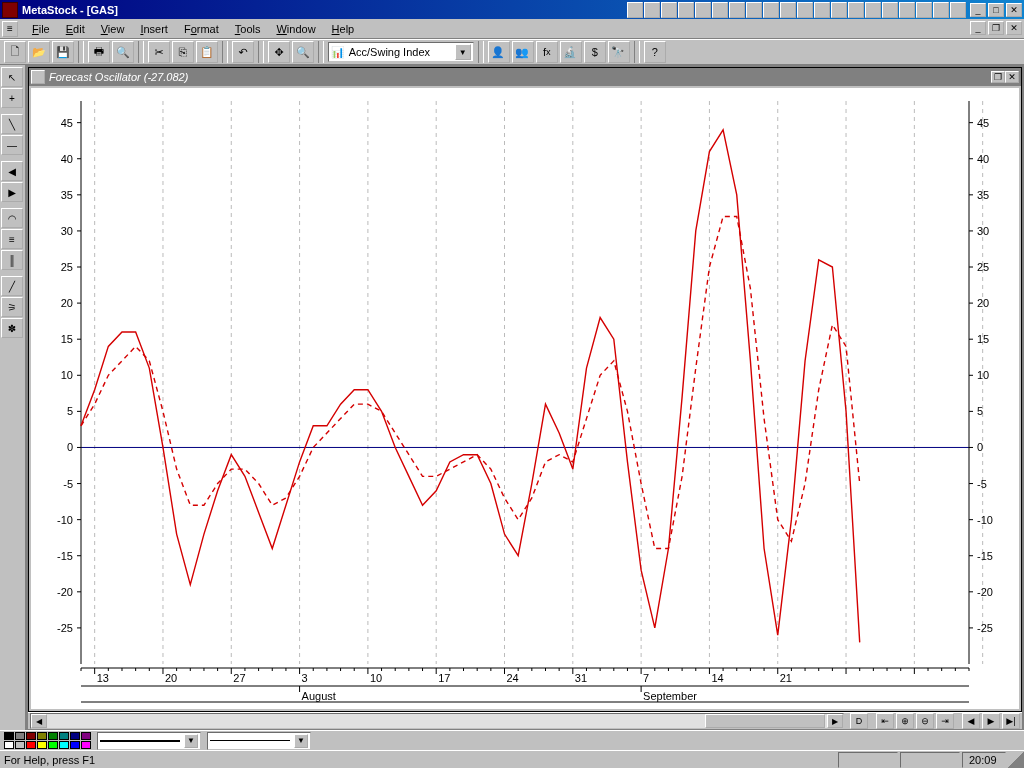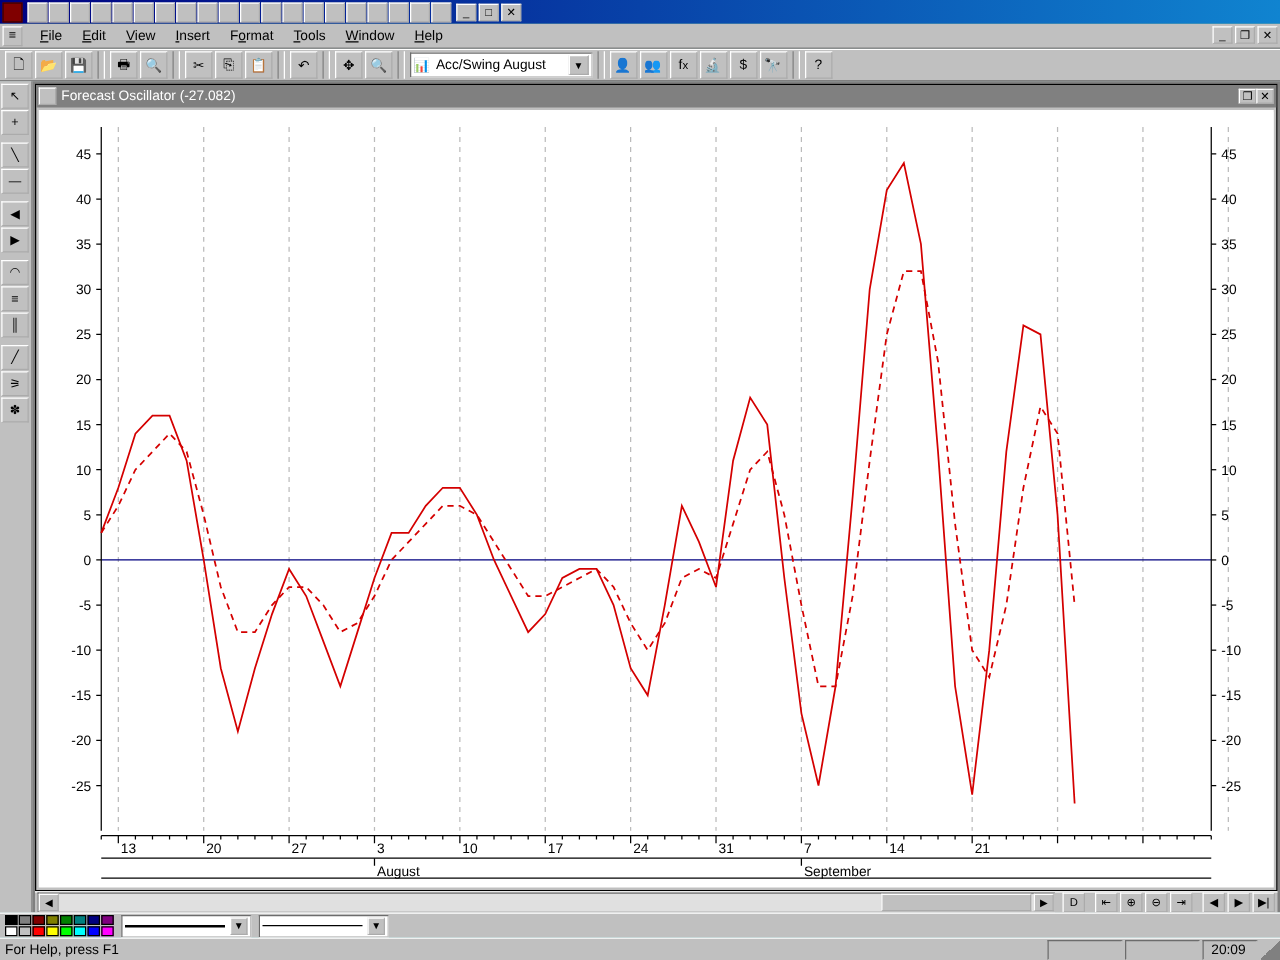--- a/index.html
+++ b/index.html
@@ -35,21 +35,21 @@
 .tool-palette { width: 26px; background: #c0c0c0; border-right: 1px solid #808080; padding: 2px 1px; display: flex; flex-direction: column; gap: 1px; }
 .tool-palette .tp { width: 22px; height: 20px; background: #c0c0c0; border: 1px outset #fff; font-size: 10px; display: flex; align-items: center; justify-content: center; }
 .tool-palette .tpsep { height: 4px; }
 
 .chart-area { flex: 1; background: #808080; padding: 2px; display: flex; flex-direction: column; }
 
 
 .inner-win { flex: 1; background: #c0c0c0; border: 1px solid #000; display: flex; flex-direction: column; }
 .inner-title { height: 18px; background: #808080; color: #fff; display: flex; align-items: center; padding: 0 2px; font-size: 11px; }
 .inner-title .icon { width: 14px; height: 14px; background: #c0c0c0; border: 1px outset #fff; margin-right: 4px; }
-.inner-title .t { flex: 1; }
+.inner-title .t { flex: 1; font-style: italic; }
 .inner-title .winbtn { width: 14px; height: 12px; }
 
 .plot-wrap { flex: 1; background: #fff; position: relative; margin: 2px; overflow: hidden; }
 svg.plot { width: 100%; height: 100%; }
 
 
 .hscroll-row { height: 18px; background: #c0c0c0; display: flex; align-items: center; border-top: 1px solid #fff; padding: 0 2px; gap: 2px; }
 .hscroll { flex: 1; height: 16px; background: #e0e0e0; border: 1px inset #c0c0c0; position: relative; margin-right: 4px; display: flex; }
 .hscroll .arrow { width: 16px; height: 14px; background: #c0c0c0; border: 1px outset #fff; display: flex; align-items: center; justify-content: center; font-size: 8px; position: absolute; }
 .hscroll .thumb { position: absolute; right: 18px; top: 0; height: 14px; width: 120px; background: #c0c0c0; border: 1px outset #fff; }
@@ -68,20 +68,21 @@
 .statusbar { position: absolute; left: 0; right: 0; bottom: 0; height: 18px; background: #c0c0c0; border-top: 1px solid #fff; display: flex; align-items: center; font-size: 11px; }
 .statusbar .panel { border: 1px inset #c0c0c0; height: 16px; padding: 0 6px; display: flex; align-items: center; margin-right: 2px; text-align: right; }
 .statusbar .main { flex: 1; border: none; padding-left: 4px; }
 .statusbar .grip { width: 16px; height: 16px; background: linear-gradient(135deg, transparent 50%, #808080 50%); }
 </style>
 </head>
 <body>
 
 <div class="titlebar">
   <div class="icon"></div>
+  <div class="title">MetaStock - [GAS]</div>
   <div class="tray-icons">
     <div class="ticon"></div>
     <div class="ticon"></div>
     <div class="ticon"></div>
     <div class="ticon"></div>
     <div class="ticon"></div>
     <div class="ticon"></div>
     <div class="ticon"></div>
     <div class="ticon"></div>
     <div class="ticon"></div>
@@ -133,21 +134,21 @@
   <div class="tbtn">⎘</div>
   <div class="tbtn">📋</div>
   <div class="tsep"></div>
   <div class="tbtn">↶</div>
   <div class="tsep"></div>
   <div class="tbtn">✥</div>
   <div class="tbtn">🔍</div>
   <div class="tsep"></div>
   <div class="combo">
     <span>📊</span>
-    <span class="combo-text">Acc/Swing August</span>
+    <span class="combo-text">Acc/Swing Index</span>
     <div class="combo-btn">▼</div>
   </div>
   <div class="tsep"></div>
   <div class="tbtn">👤</div>
   <div class="tbtn">👥</div>
   <div class="tbtn">f<sub>x</sub></div>
   <div class="tbtn">🔬</div>
   <div class="tbtn">$</div>
   <div class="tbtn">🔭</div>
   <div class="tsep"></div>

